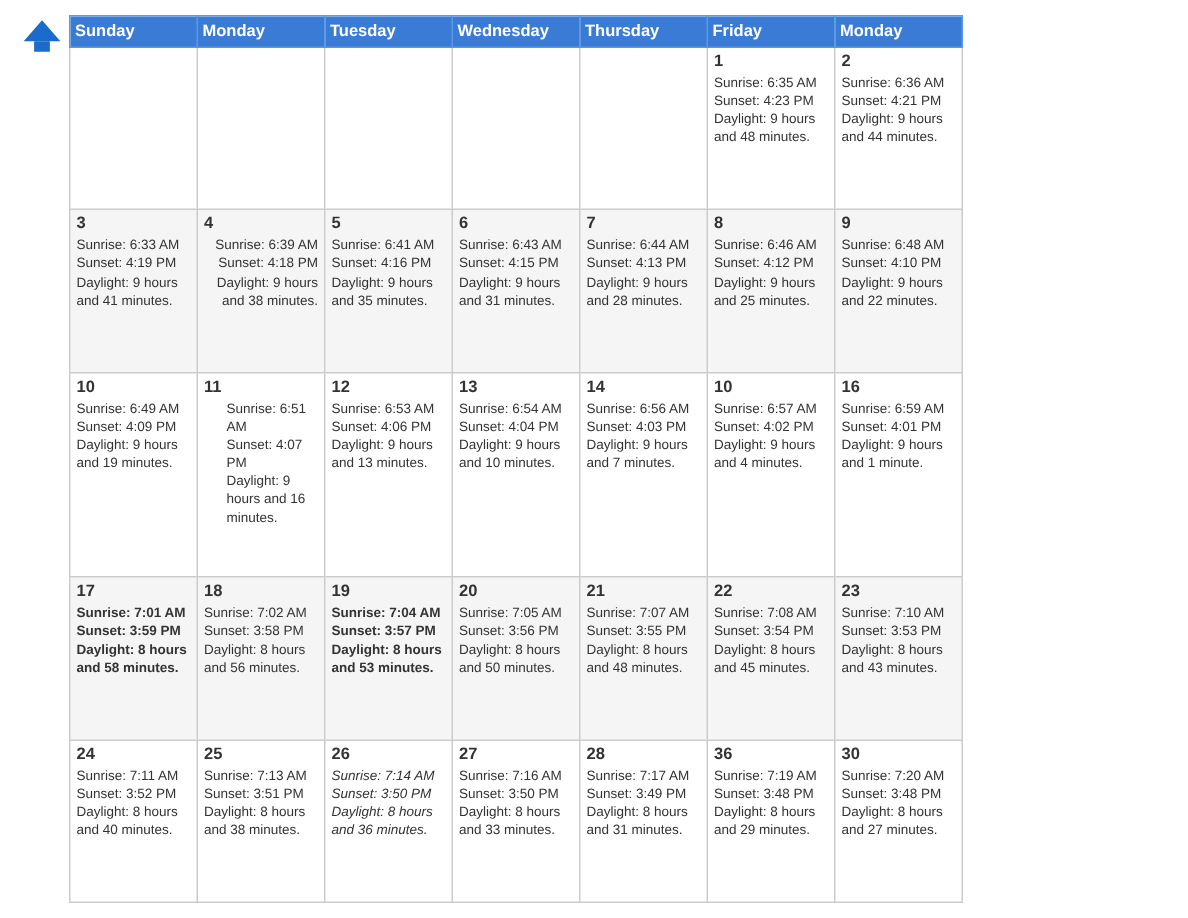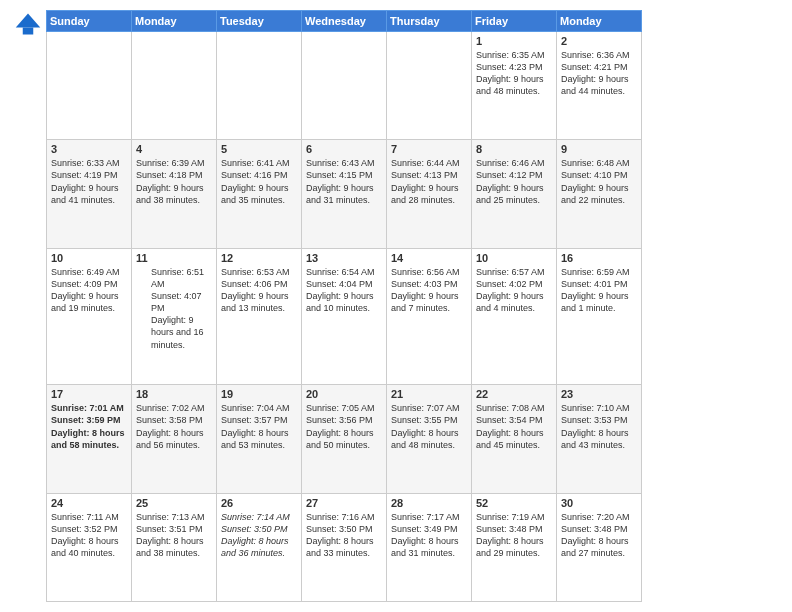--- a/index.html
+++ b/index.html
@@ -147,21 +147,21 @@
         </tr>
         <tr>
           <td>
             <span class="day-num">3</span>
             <div class="day-info" style="white-space: pre-line;">Sunrise: 6:33 AM
 Sunset: 4:19 PM
 Daylight: 9 hours and 41 minutes.</div>
           </td>
           <td>
             <span class="day-num">4</span>
-            <div class="day-info" style="white-space: pre-line;">Sunrise: 6:39 AM
+            <div class="day-info" style="white-space: pre-line; text-align: right;">Sunrise: 6:39 AM
 Sunset: 4:18 PM
 Daylight: 9 hours and 38 minutes.</div>
           </td>
           <td>
             <span class="day-num">5</span>
             <div class="day-info" style="white-space: pre-line;">Sunrise: 6:41 AM
 Sunset: 4:16 PM
 Daylight: 9 hours and 35 minutes.</div>
           </td>
           <td>
@@ -241,21 +241,21 @@
 Daylight: 8 hours and 58 minutes.</div>
           </td>
           <td>
             <span class="day-num">18</span>
             <div class="day-info" style="white-space: pre-line;">Sunrise: 7:02 AM
 Sunset: 3:58 PM
 Daylight: 8 hours and 56 minutes.</div>
           </td>
           <td>
             <span class="day-num">19</span>
-            <div class="day-info" style="white-space: pre-line;">Sunrise: 7:04 AM
+            <div class="day-info" style="white-space: pre-line; font-weight: bold;">Sunrise: 7:04 AM
 Sunset: 3:57 PM
 Daylight: 8 hours and 53 minutes.</div>
           </td>
           <td>
             <span class="day-num">20</span>
             <div class="day-info" style="white-space: pre-line;">Sunrise: 7:05 AM
 Sunset: 3:56 PM
 Daylight: 8 hours and 50 minutes.</div>
           </td>
           <td>
@@ -302,21 +302,21 @@
 Sunset: 3:50 PM
 Daylight: 8 hours and 33 minutes.</div>
           </td>
           <td>
             <span class="day-num">28</span>
             <div class="day-info" style="white-space: pre-line;">Sunrise: 7:17 AM
 Sunset: 3:49 PM
 Daylight: 8 hours and 31 minutes.</div>
           </td>
           <td>
-            <span class="day-num">52</span>
+            <span class="day-num">36</span>
             <div class="day-info" style="white-space: pre-line;">Sunrise: 7:19 AM
 Sunset: 3:48 PM
 Daylight: 8 hours and 29 minutes.</div>
           </td>
           <td>
             <span class="day-num">30</span>
             <div class="day-info" style="white-space: pre-line;">Sunrise: 7:20 AM
 Sunset: 3:48 PM
 Daylight: 8 hours and 27 minutes.</div>
           </td>

